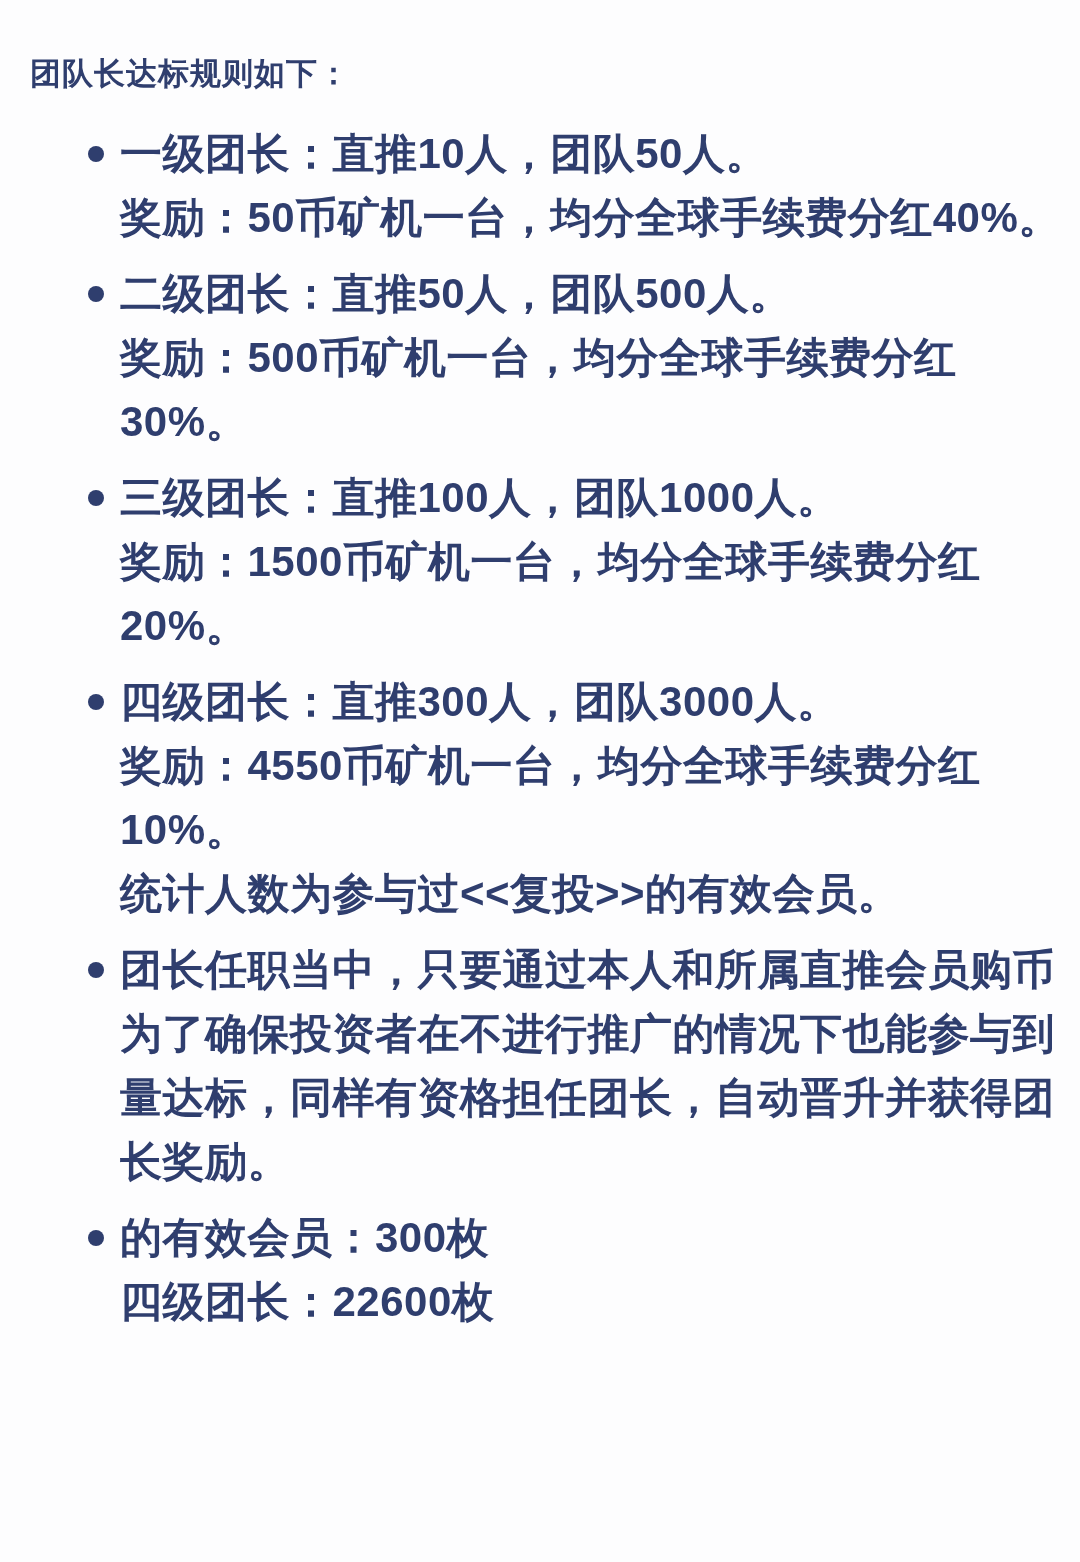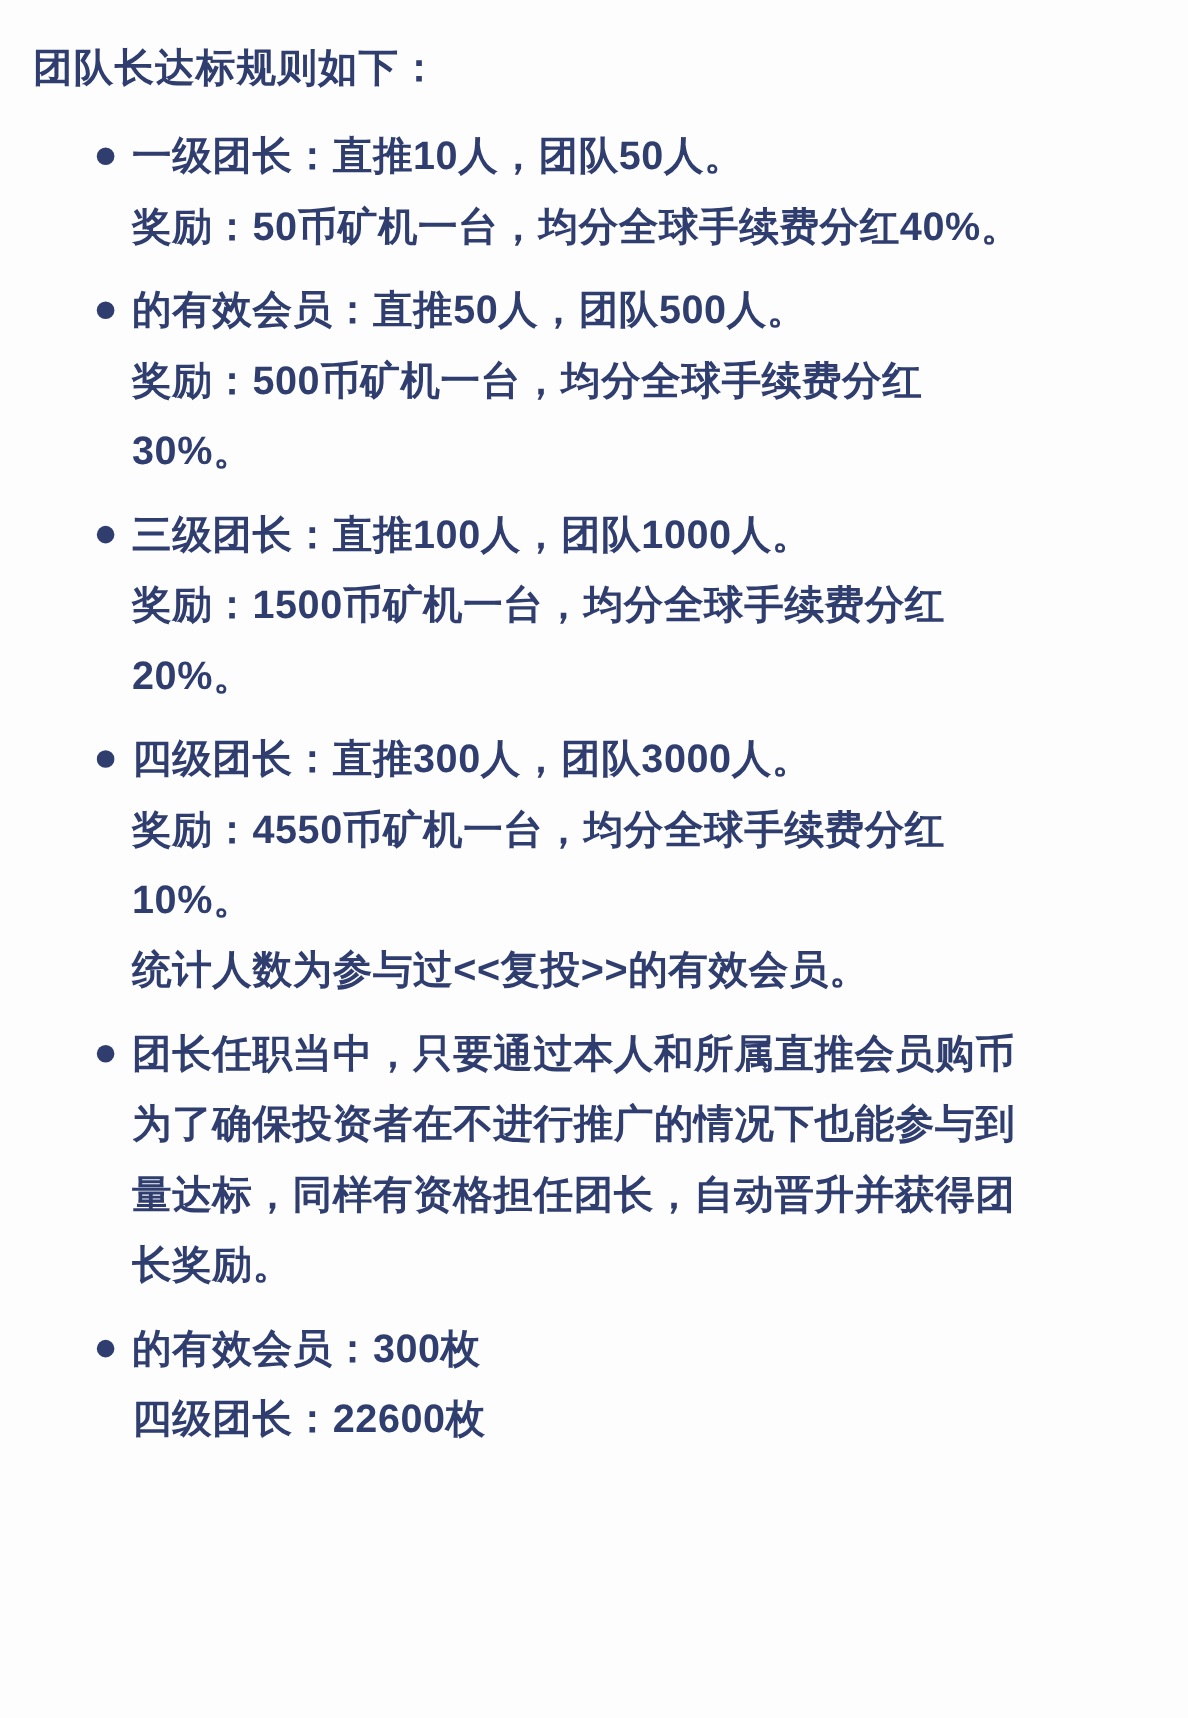--- a/index.html
+++ b/index.html
@@ -15,35 +15,35 @@
     font-family: "Liberation Sans", "DejaVu Sans", sans-serif;
     color: #2f3e6e;
     font-weight: bold;
   }
   .page {
     position: relative;
     width: 1080px;
     height: 1562px;
   }
   .doc-title {
-    margin: 30px 0 0 30px;
-    font-size: 36px;
+    margin: 42px 0 0 30px;
+    font-size: 31px;
     line-height: 64px;
     letter-spacing: 1px;
     white-space: nowrap;
   }
   .bullet-list {
     margin-top: 16px;
   }
   .bullet-item {
     position: relative;
     padding-left: 120px;
     padding-right: 30px;
     margin-bottom: 12px;
-    font-size: 36px;
+    font-size: 42px;
     line-height: 64px;
   }
   .bullet-dot {
     position: absolute;
     left: 88px;
     top: 24px;
     width: 16px;
     height: 16px;
     border-radius: 50%;
     background: #2f3e6e;
@@ -63,21 +63,21 @@
   <div class="bullet-list">
 
     <div class="bullet-item">
       <span class="bullet-dot"></span>
       <div class="bullet-line">一级团长：直推10人，团队50人。</div>
       <div class="bullet-line">奖励：50币矿机一台，均分全球手续费分红40%。</div>
     </div>
 
     <div class="bullet-item">
       <span class="bullet-dot"></span>
-      <div class="bullet-line">的有效会员：直推50人，团队500人。</div>
+      <div class="bullet-line">二级团长：直推50人，团队500人。</div>
       <div class="bullet-line">奖励：500币矿机一台，均分全球手续费分红</div>
       <div class="bullet-line">30%。</div>
     </div>
 
     <div class="bullet-item">
       <span class="bullet-dot"></span>
       <div class="bullet-line">三级团长：直推100人，团队1000人。</div>
       <div class="bullet-line">奖励：1500币矿机一台，均分全球手续费分红</div>
       <div class="bullet-line">20%。</div>
     </div>

